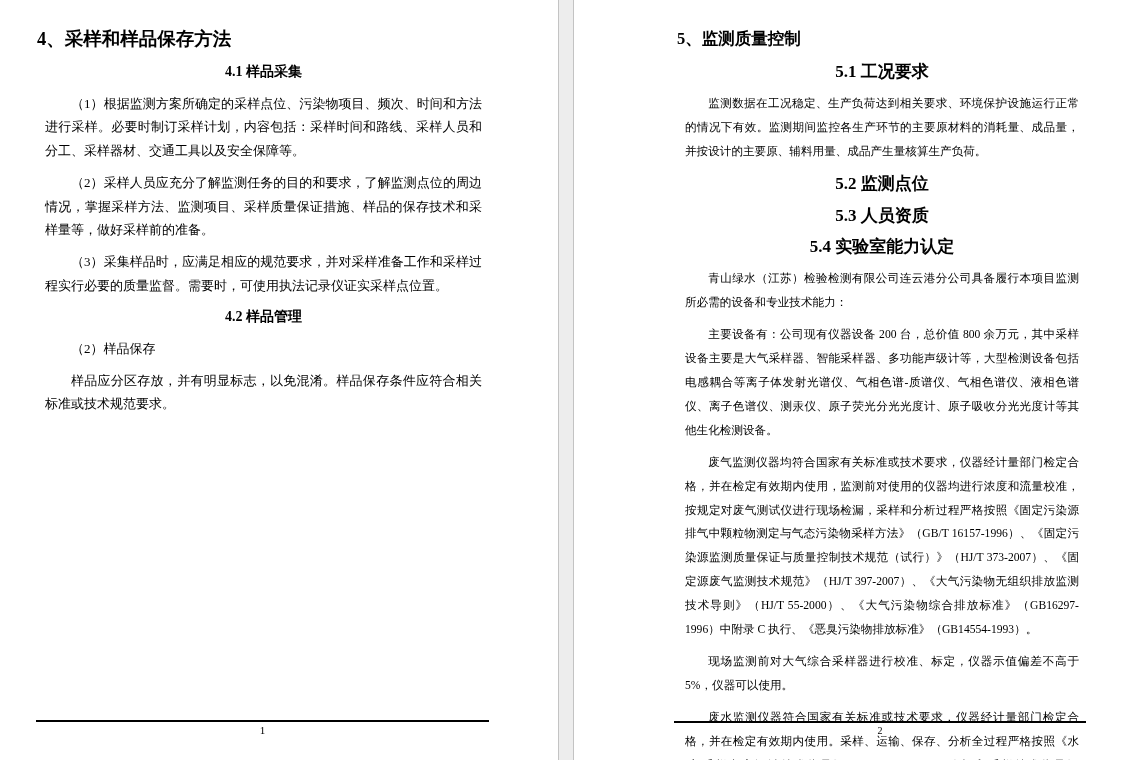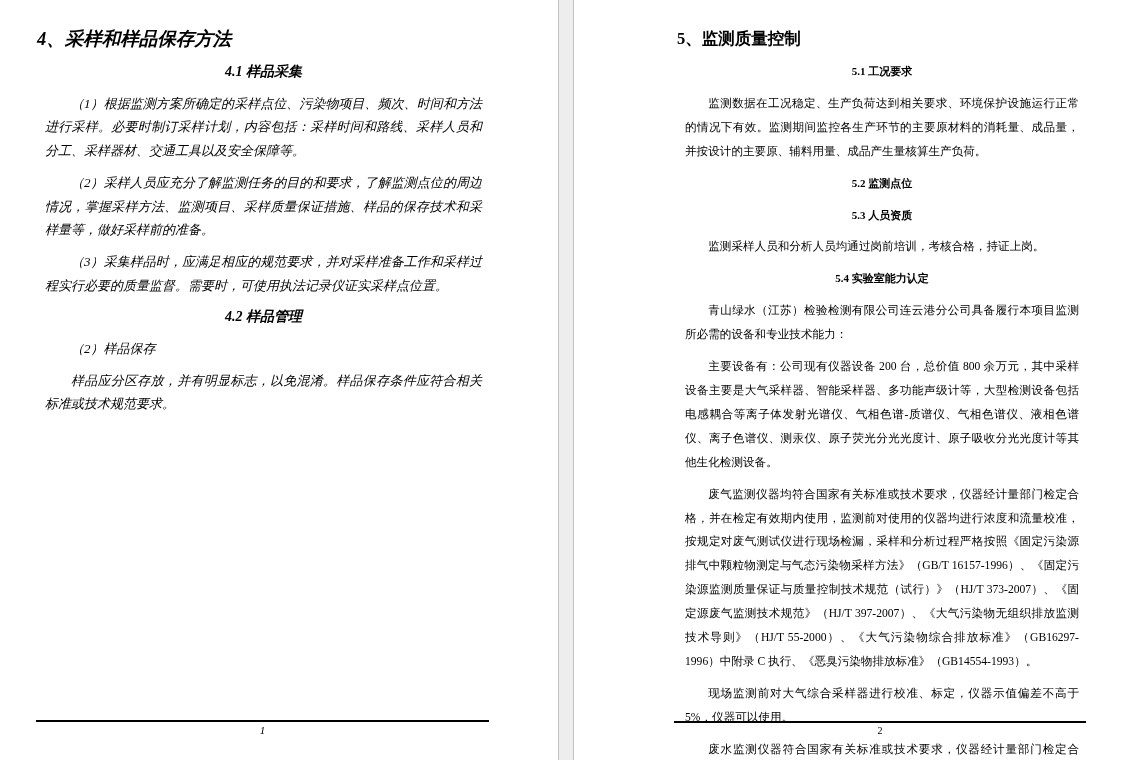--- a/index.html
+++ b/index.html
@@ -9,21 +9,21 @@
     background: #ffffff;
     font-family: "Liberation Serif", "DejaVu Serif", serif;
     color: #000000;
   }
   .viewer { position: relative; width: 1125px; height: 760px; }
 
   .page {
     position: absolute; top: 0; height: 760px;
     background: #ffffff; overflow: hidden;
   }
-  .page-1 { left: 0; width: 558px; font-style: italic; }
+  .page-1 { left: 0; width: 558px; }
   .page-2 { left: 608px; width: 551px; }
 
   .page-gap {
     position: absolute; top: 0; left: 558px;
     width: 16px; height: 760px;
     background: #ededed;
     border-left: 1px solid #c3c3c3;
     border-right: 1px solid #c3c3c3;
     box-sizing: border-box;
   }
@@ -31,21 +31,21 @@
   .content { position: absolute; top: 26px; text-align: justify; }
   .page-1 .content { left: 37px; width: 453px; font-size: 13px;   line-height: 23.7px; }
   .page-2 .content { left: 69px; width: 410px; font-size: 11.6px; line-height: 23.9px; }
 
   .doc-title { margin: 0 0 2px 0; font-weight: 700; line-height: 26px; text-align: left; }
   .page-1 .doc-title { font-size: 18.5px; }
   .page-2 .doc-title { font-size: 16.5px; }
 
   .sec-heading { margin: 8px; font-weight: 700; text-align: center; }
   .page-1 .sec-heading { font-size: 14px;   line-height: 23.7px; }
-  .page-2 .sec-heading { font-size: 11px; line-height: 23.9px; }
+  .page-2 .sec-heading { font-size: 17px; line-height: 23.9px; }
 
   .para { margin: 8px; text-indent: 2em; }
 
   .footer-rule {
     position: absolute; top: 720px; height: 0;
     border-top: 2px solid #000000;
   }
   .page-1 .footer-rule { left: 36px; width: 453px; }
   .page-2 .footer-rule { left: 66px; width: 412px; top: 721px; }
 
@@ -83,21 +83,20 @@
   <section class="page page-2">
     <div class="content">
       <h1 class="doc-title">5、监测质量控制</h1>
 
       <h2 class="sec-heading">5.1 工况要求</h2>
       <p class="para">监测数据在工况稳定、生产负荷达到相关要求、环境保护设施运行正常的情况下有效。监测期间监控各生产环节的主要原材料的消耗量、成品量，并按设计的主要原、辅料用量、成品产生量核算生产负荷。</p>
 
       <h2 class="sec-heading">5.2 监测点位</h2>
 
       <h2 class="sec-heading">5.3 人员资质</h2>
-      <p class="para">监测采样人员和分析人员均通过岗前培训，考核合格，持证上岗。</p>
 
       <h2 class="sec-heading">5.4 实验室能力认定</h2>
       <p class="para">青山绿水（江苏）检验检测有限公司连云港分公司具备履行本项目监测所必需的设备和专业技术能力：</p>
       <p class="para">主要设备有：公司现有仪器设备 200 台，总价值 800 余万元，其中采样设备主要是大气采样器、智能采样器、多功能声级计等，大型检测设备包括电感耦合等离子体发射光谱仪、气相色谱-质谱仪、气相色谱仪、液相色谱仪、离子色谱仪、测汞仪、原子荧光分光光度计、原子吸收分光光度计等其他生化检测设备。</p>
       <p class="para">废气监测仪器均符合国家有关标准或技术要求，仪器经计量部门检定合格，并在检定有效期内使用，监测前对使用的仪器均进行浓度和流量校准，按规定对废气测试仪进行现场检漏，采样和分析过程严格按照《固定污染源排气中颗粒物测定与气态污染物采样方法》（GB/T 16157-1996）、《固定污染源监测质量保证与质量控制技术规范（试行）》（HJ/T 373-2007）、《固定源废气监测技术规范》（HJ/T 397-2007）、《大气污染物无组织排放监测技术导则》（HJ/T 55-2000）、《大气污染物综合排放标准》（GB16297-1996）中附录 C 执行、《恶臭污染物排放标准》（GB14554-1993）。</p>
       <p class="para">现场监测前对大气综合采样器进行校准、标定，仪器示值偏差不高于 5%，仪器可以使用。</p>
       <p class="para">废水监测仪器符合国家有关标准或技术要求，仪器经计量部门检定合格，并在检定有效期内使用。采样、运输、保存、分析全过程严格按照《水质 采样方案设计技术指导》（HJ495-2009）、《水质 采样技术指导》（HJ494-2009）、《水质采样 样</p>
     </div>
     <div class="footer-rule"></div>
     <div class="page-number">2</div>

